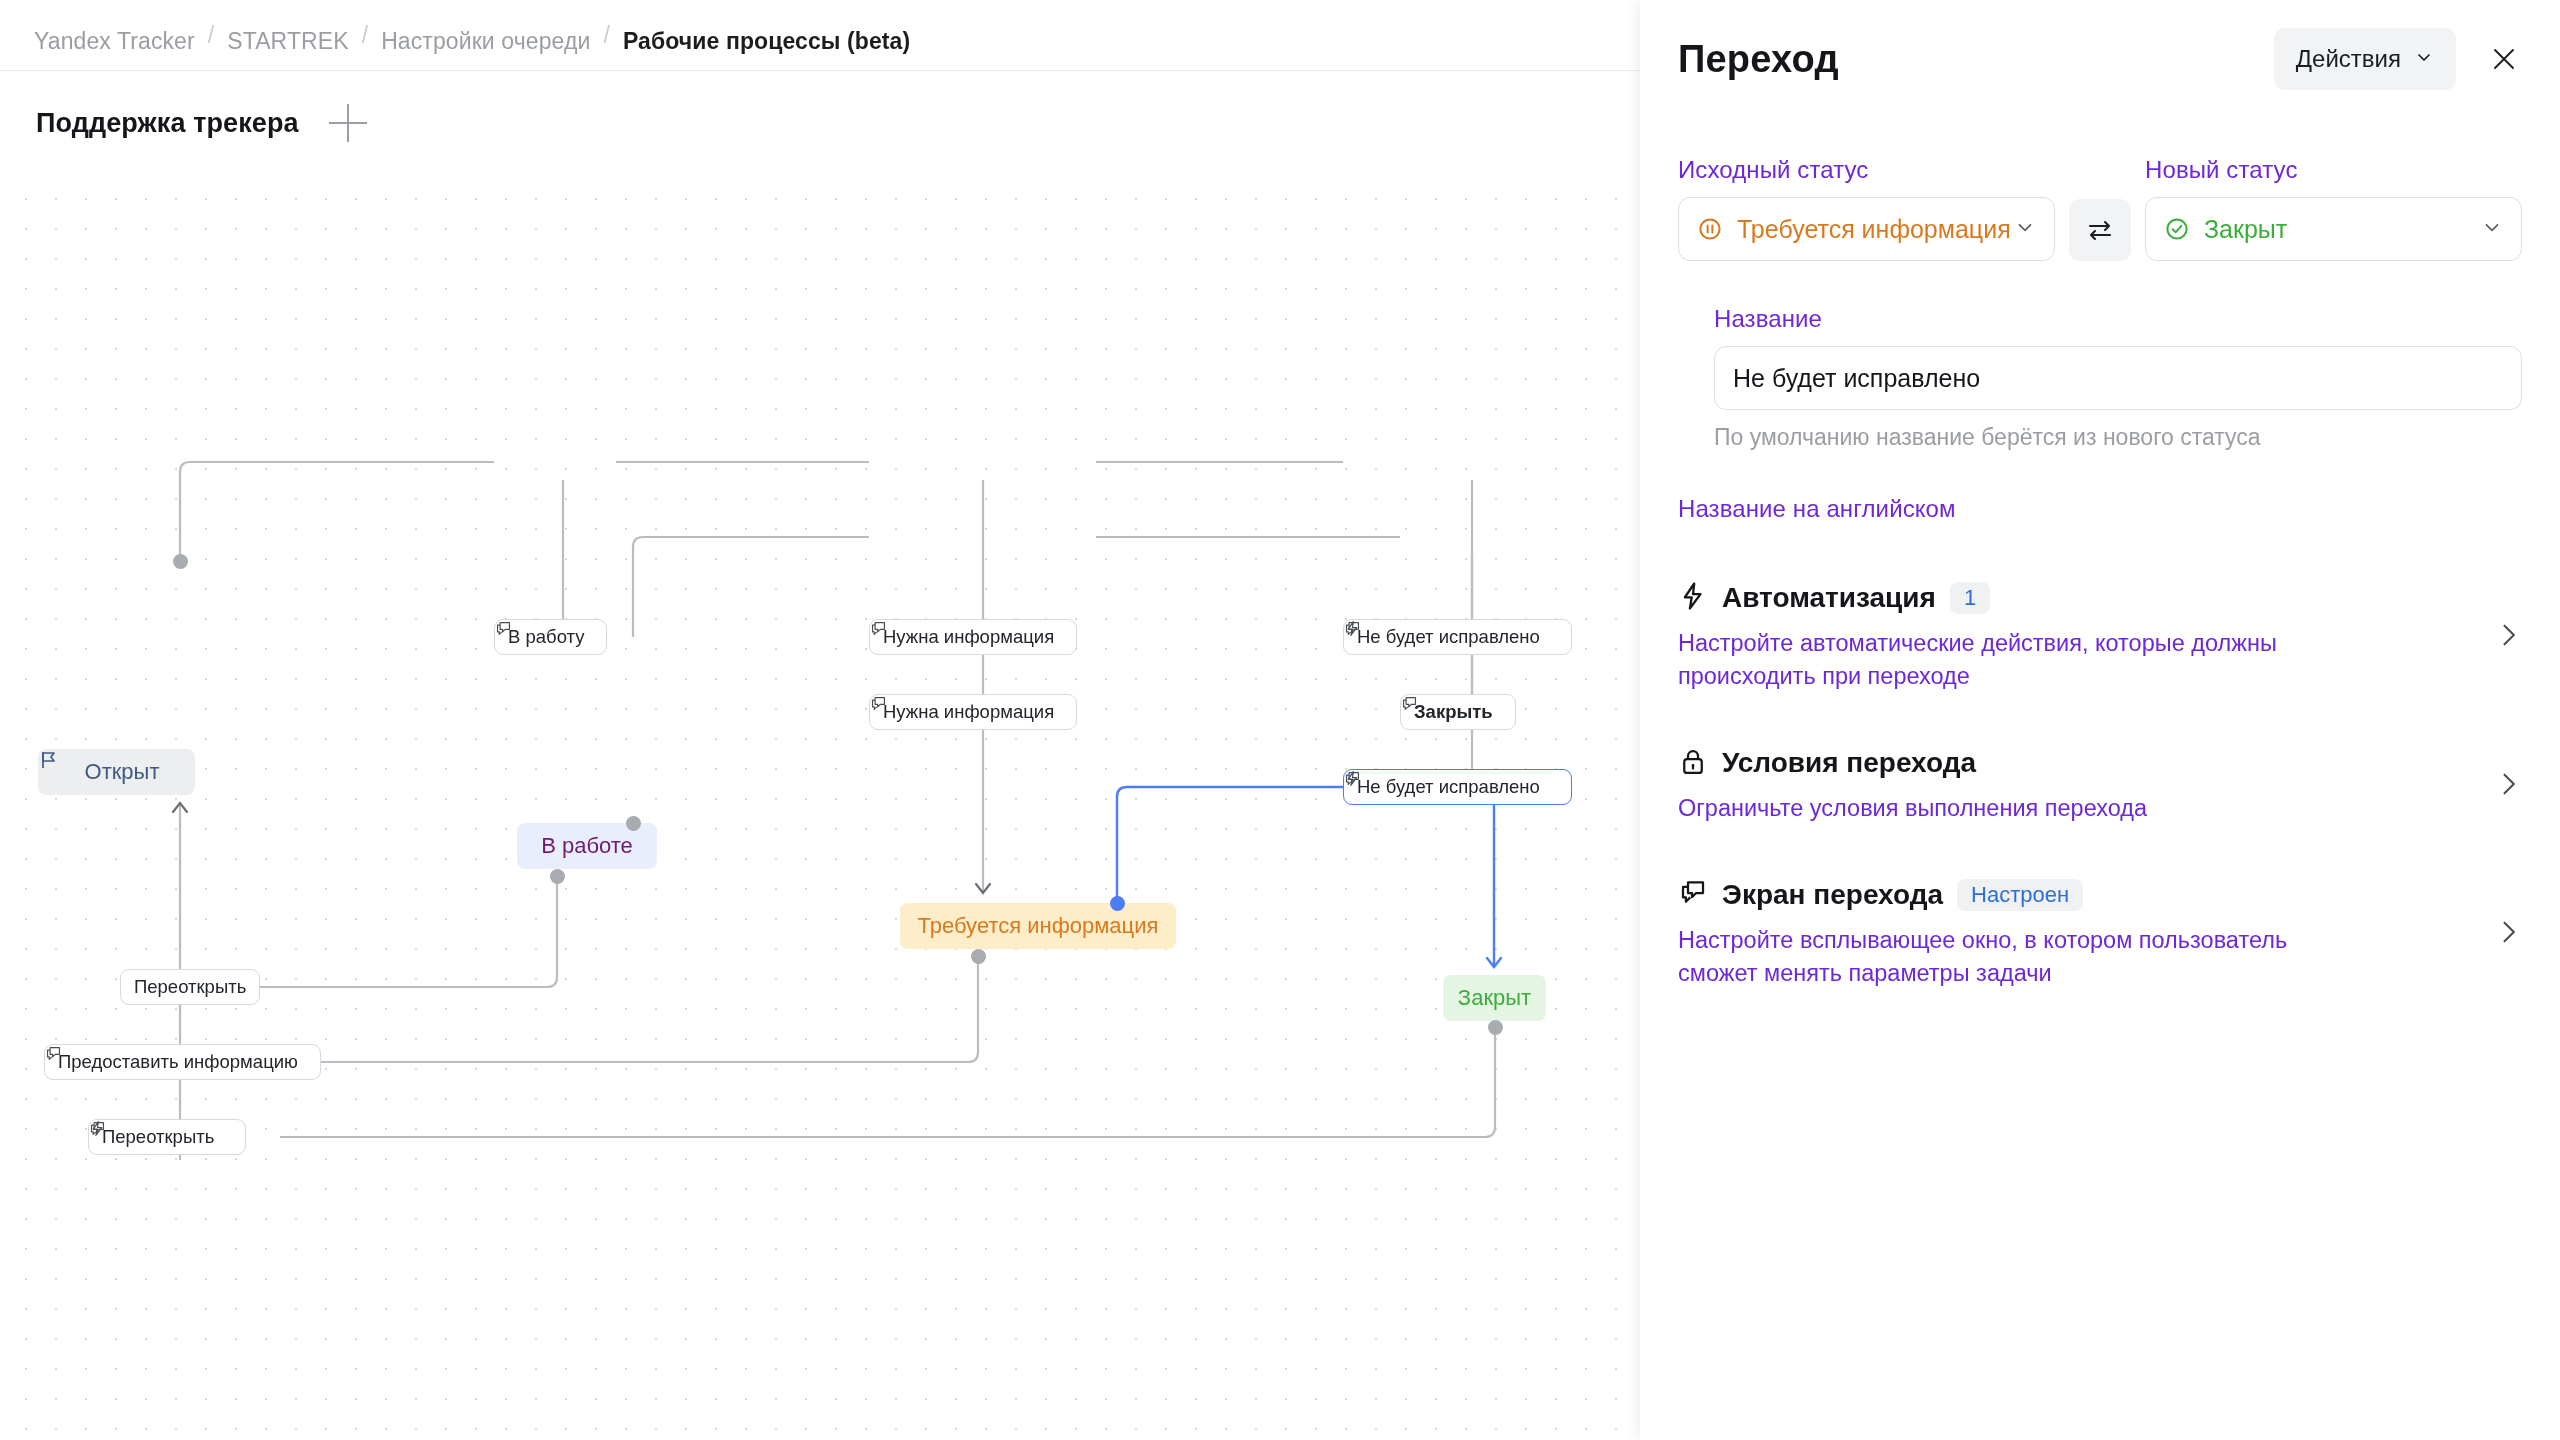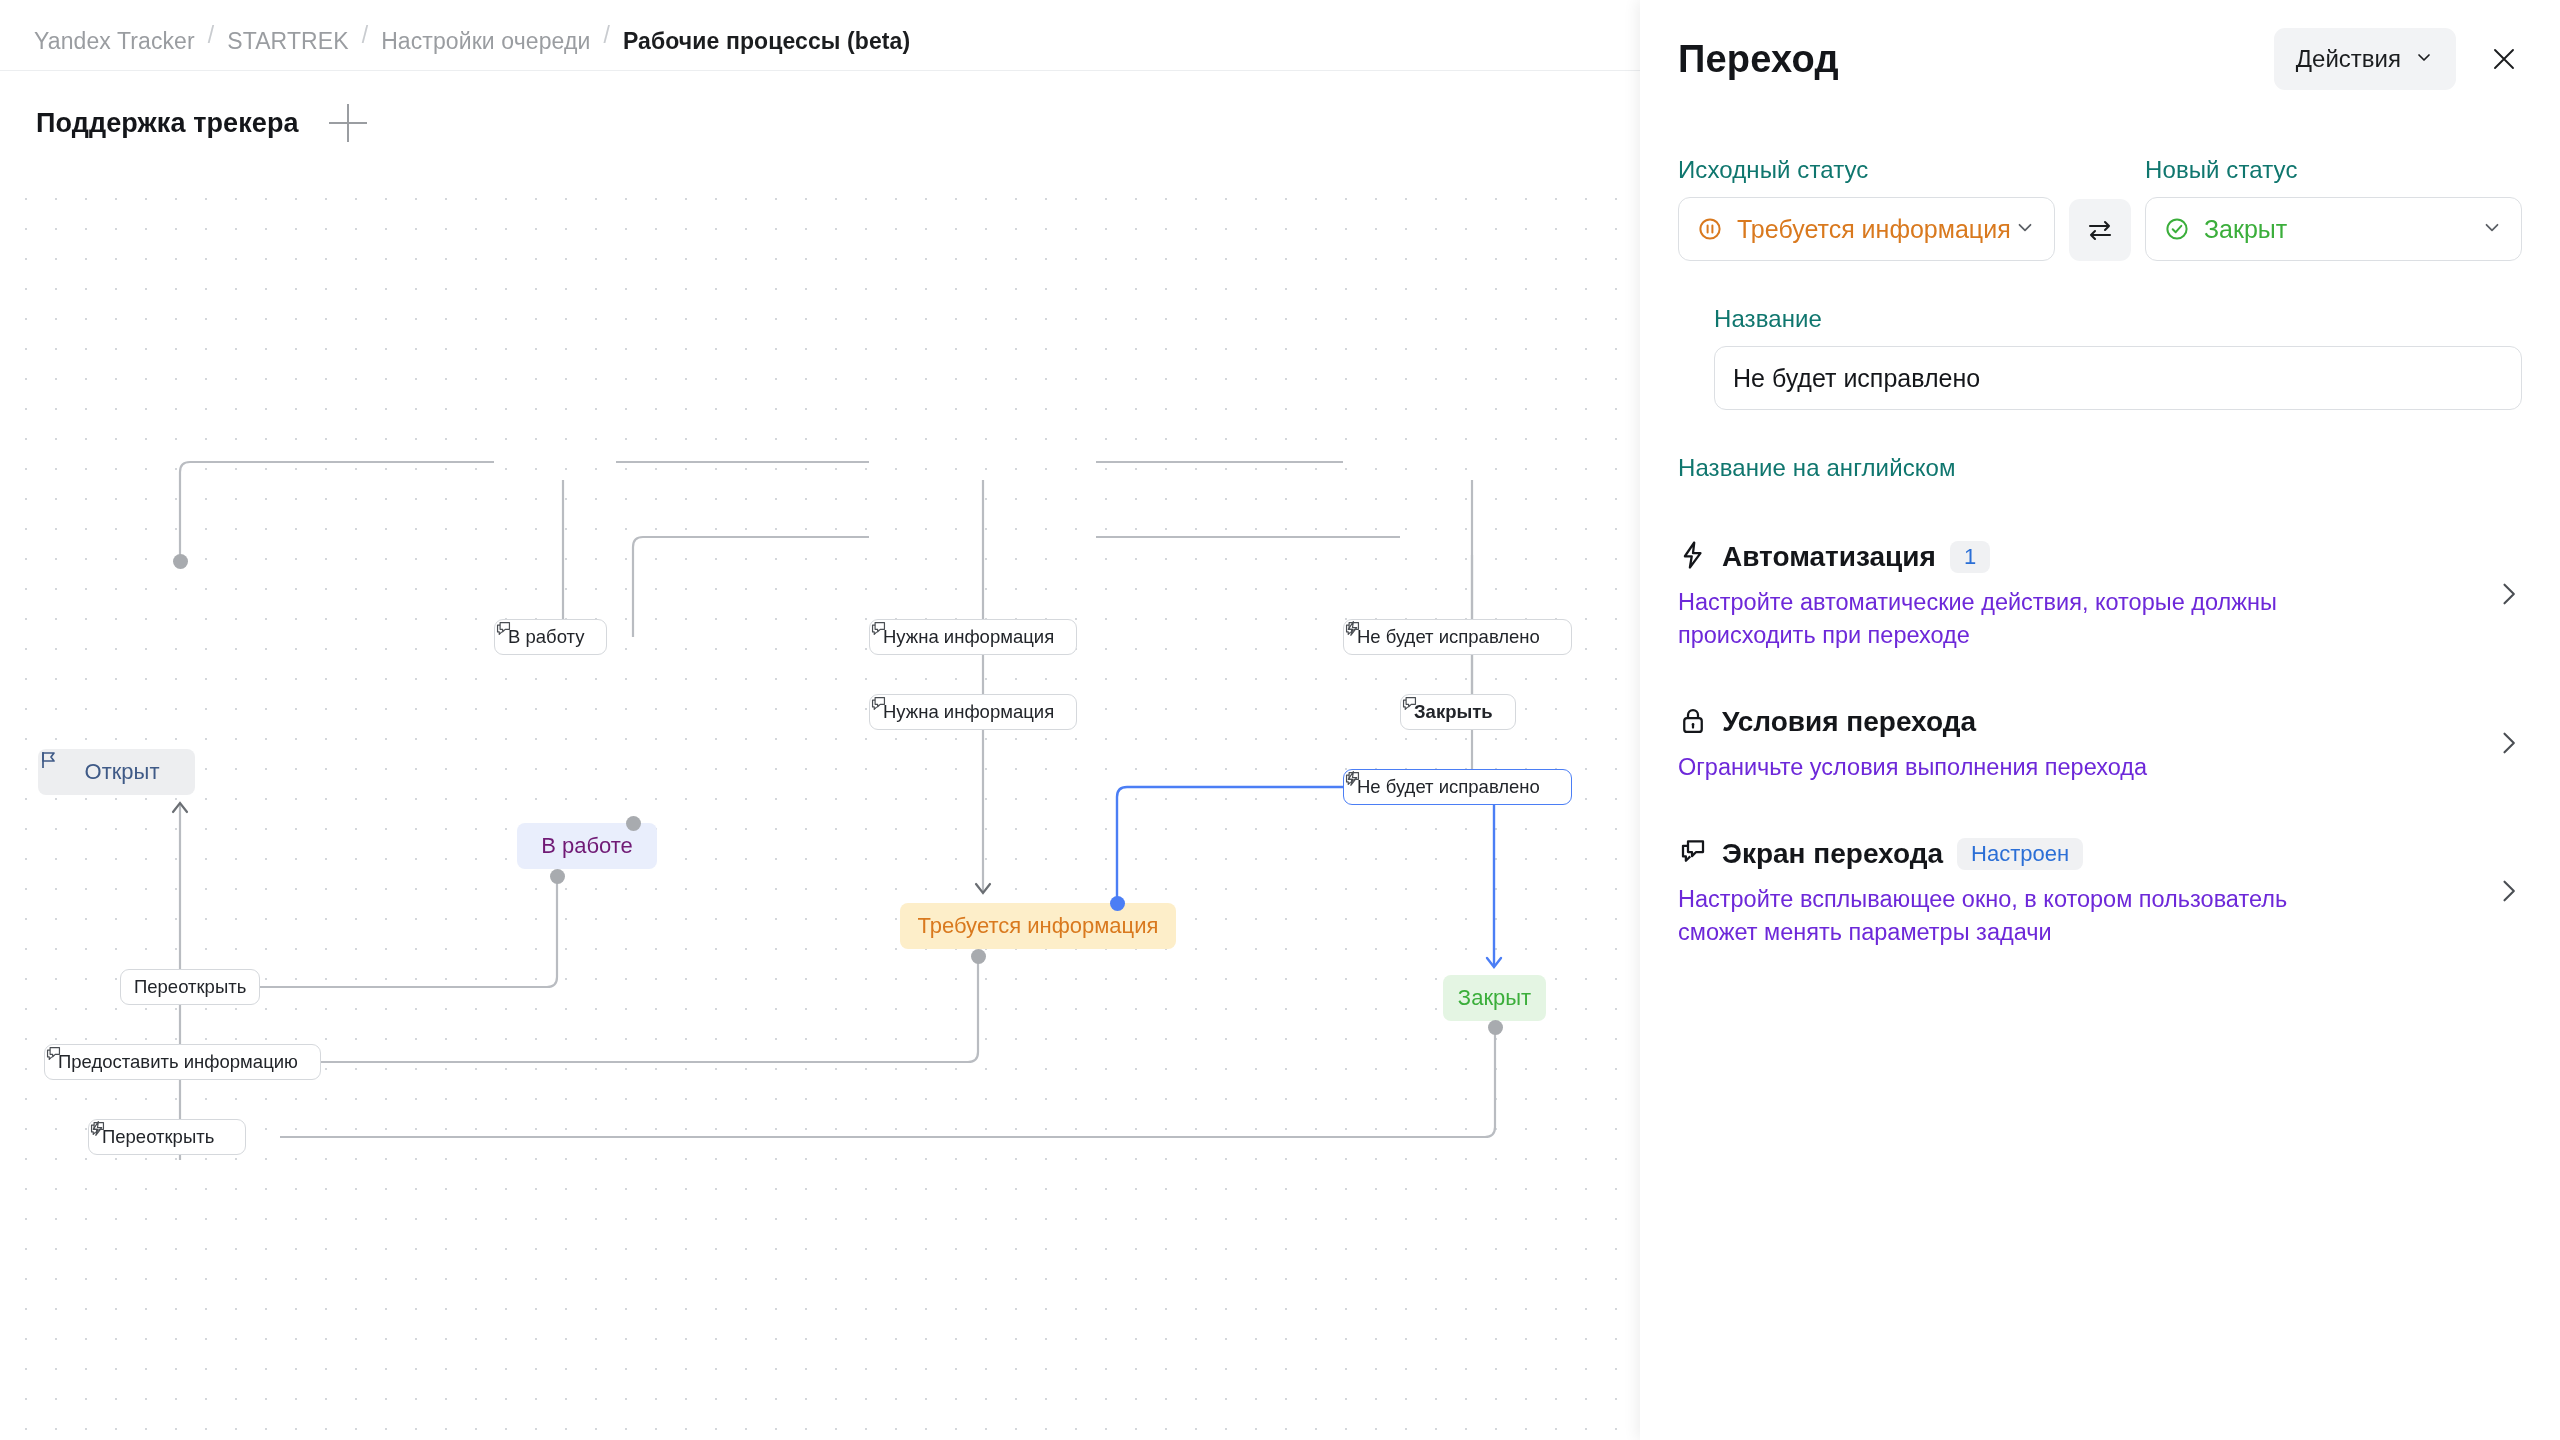--- a/index.html
+++ b/index.html
@@ -107,21 +107,21 @@
     display: flex; align-items: center; gap: 13px; cursor: pointer;
     font-size: 24px; color: #1b1d1f; border: none;
     font-family: "Liberation Sans", sans-serif;
   }
   #close-btn {
     width: 44px; height: 44px; display: flex; align-items: center; justify-content: center;
     cursor: pointer;
   }
 
   #panel-body { padding: 0 38px; }
-  .field-label { font-size: 24px; color: #0f766e; margin-bottom: 13px; letter-spacing: .1px; }
+  .field-label { font-size: 24px; color: #6d28d9; margin-bottom: 13px; letter-spacing: .1px; }
   .select-box {
     height: 64px; border: 1.6px solid #dcdfe3; border-radius: 12px;
     display: flex; align-items: center; padding: 0 18px 0 18px;
     font-size: 25px; cursor: pointer; background: #fff;
   }
   .select-box .sicon { margin-right: 14px; display: inline-flex; }
   .select-box .chev { margin-left: auto; }
   .sel-orange { color: #d9791e; }
   .sel-green  { color: #3bae3b; }
 
@@ -418,20 +418,21 @@
                 <path d="M5 8 L10 13 L15 8"></path>
               </svg>
             </span>
           </div>
         </div>
       </div>
 
       <div style="margin-top:44px;margin-left:36px;">
         <div class="field-label">Название</div>
         <input class="text-input" type="text" value="Не будет исправлено" style="">
+        <div class="hint">По умолчанию название берётся из нового статуса</div>
       </div>
 
       <div style="margin-top:44px;">
         <div class="field-label">Название на английском</div>
       </div>
 
       <div class="setting-row" style="margin-top:58px;">
         <div class="setting-main">
           <div class="setting-head">
             <span>

